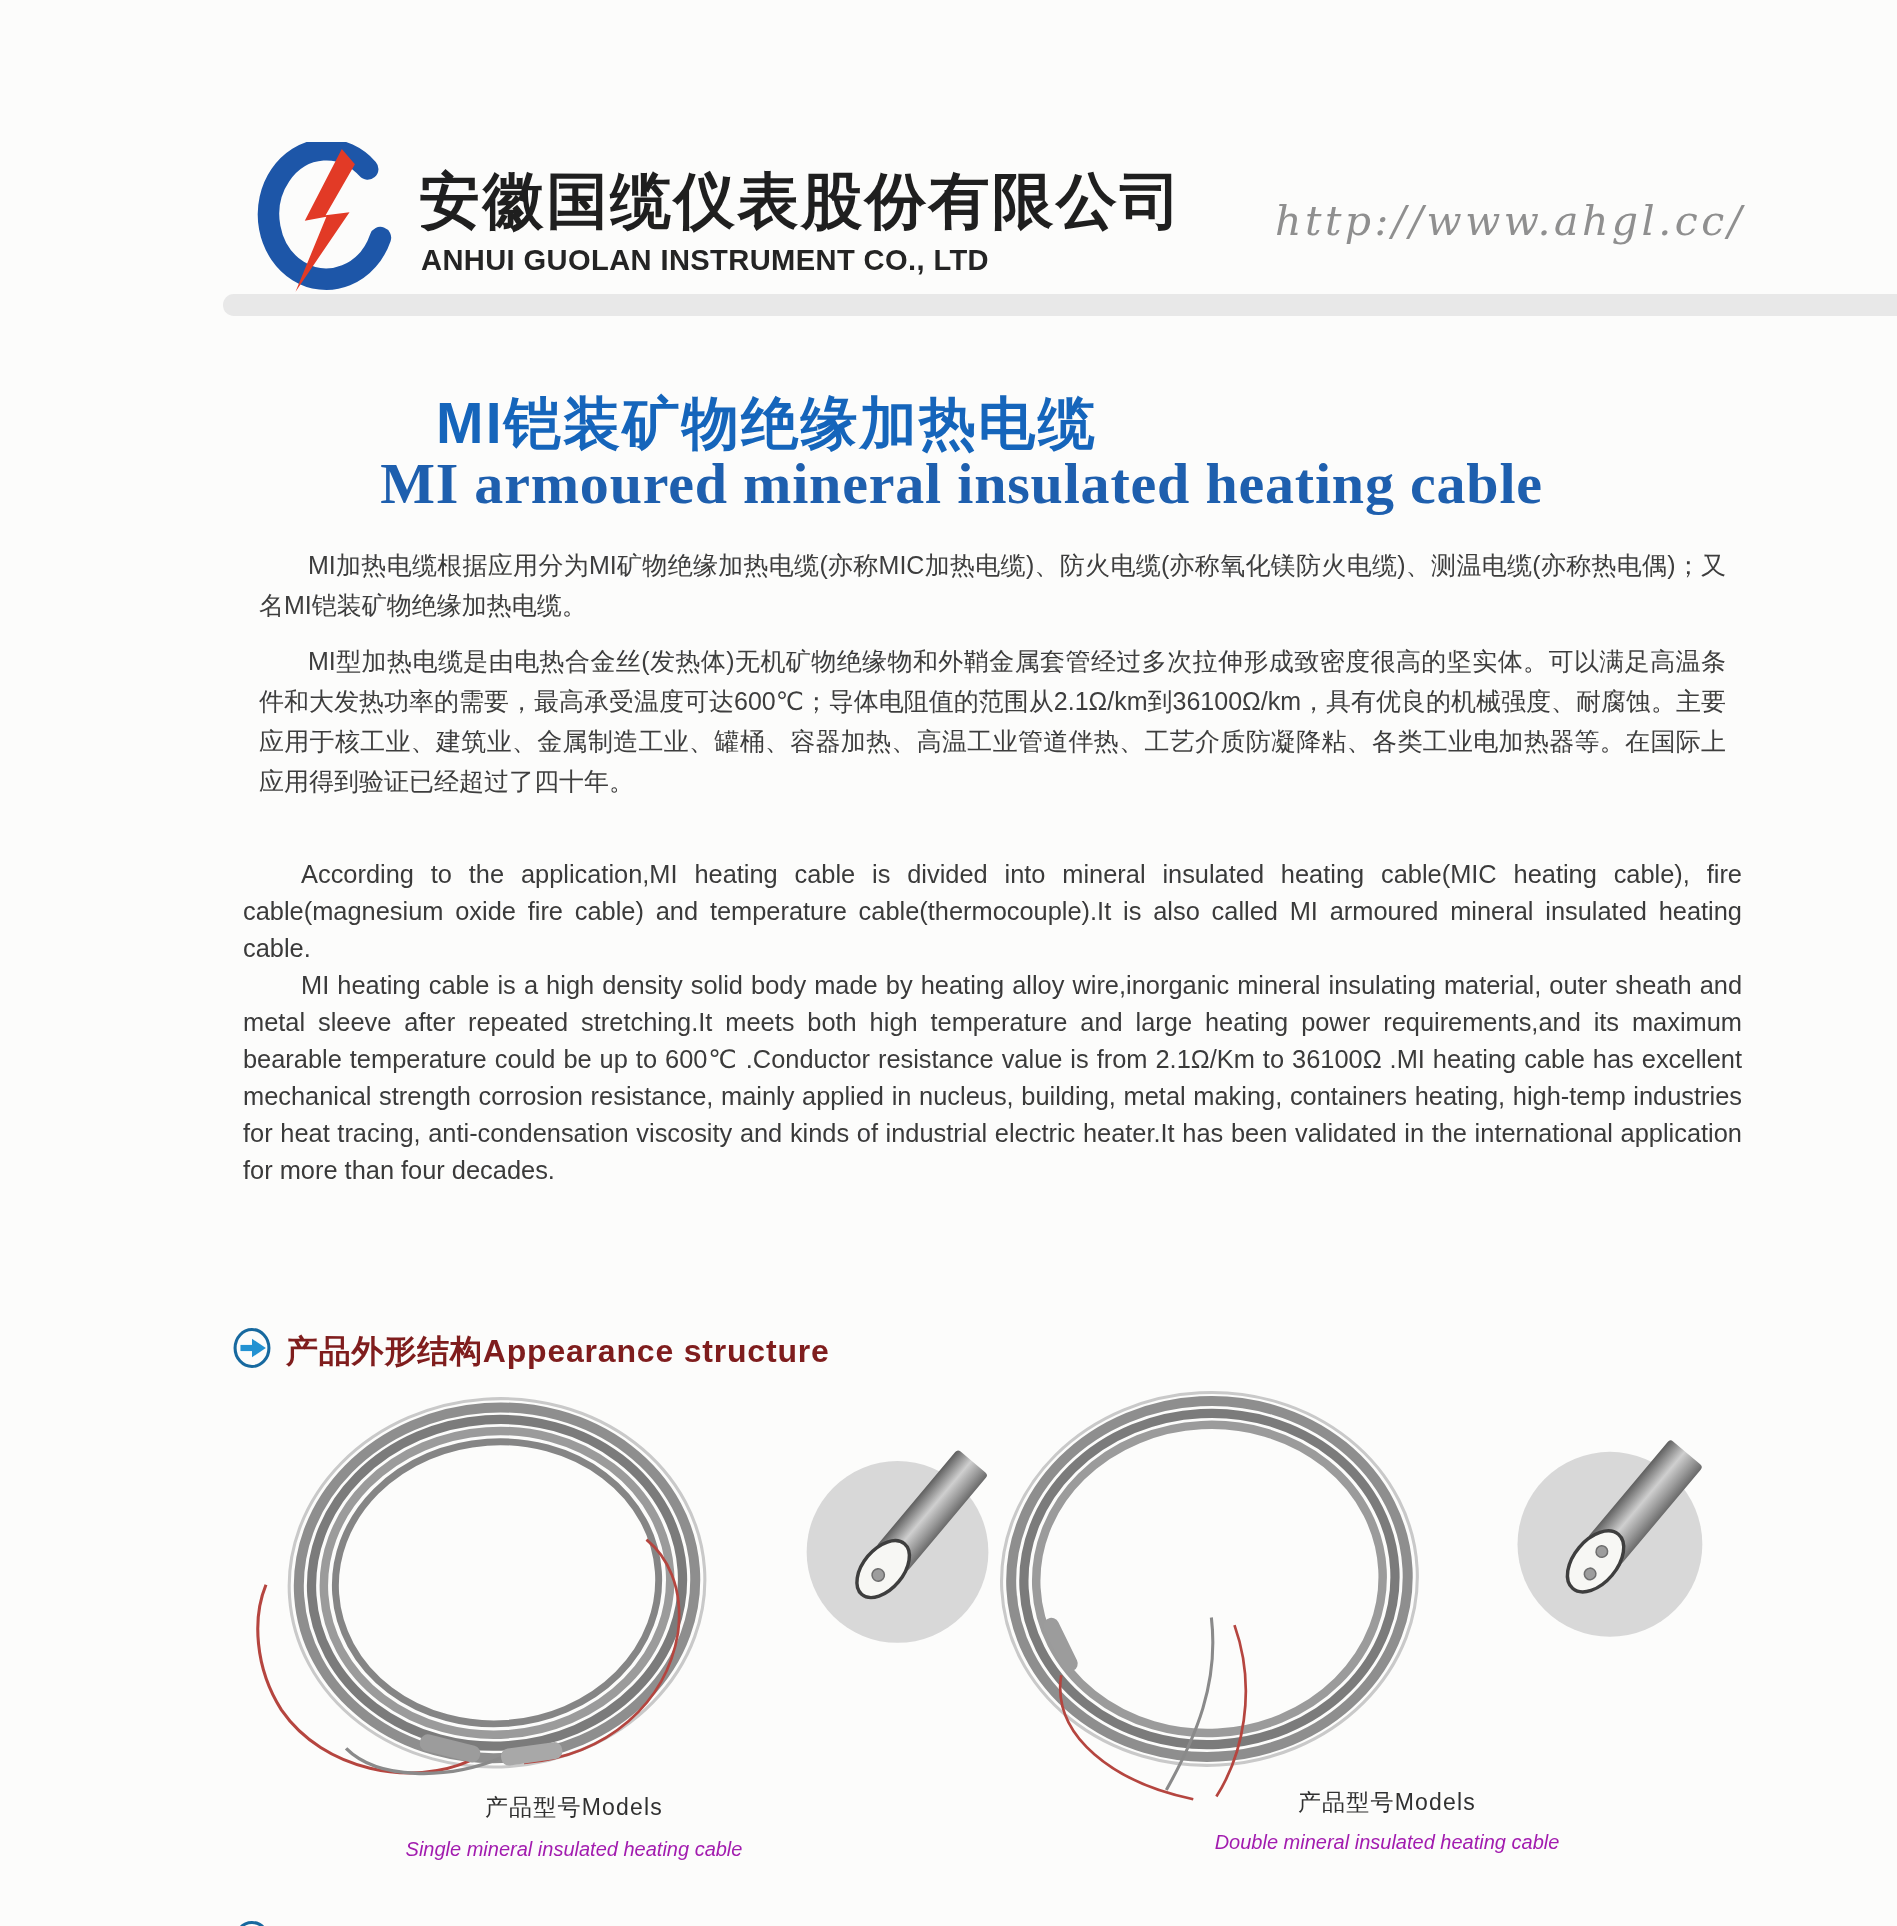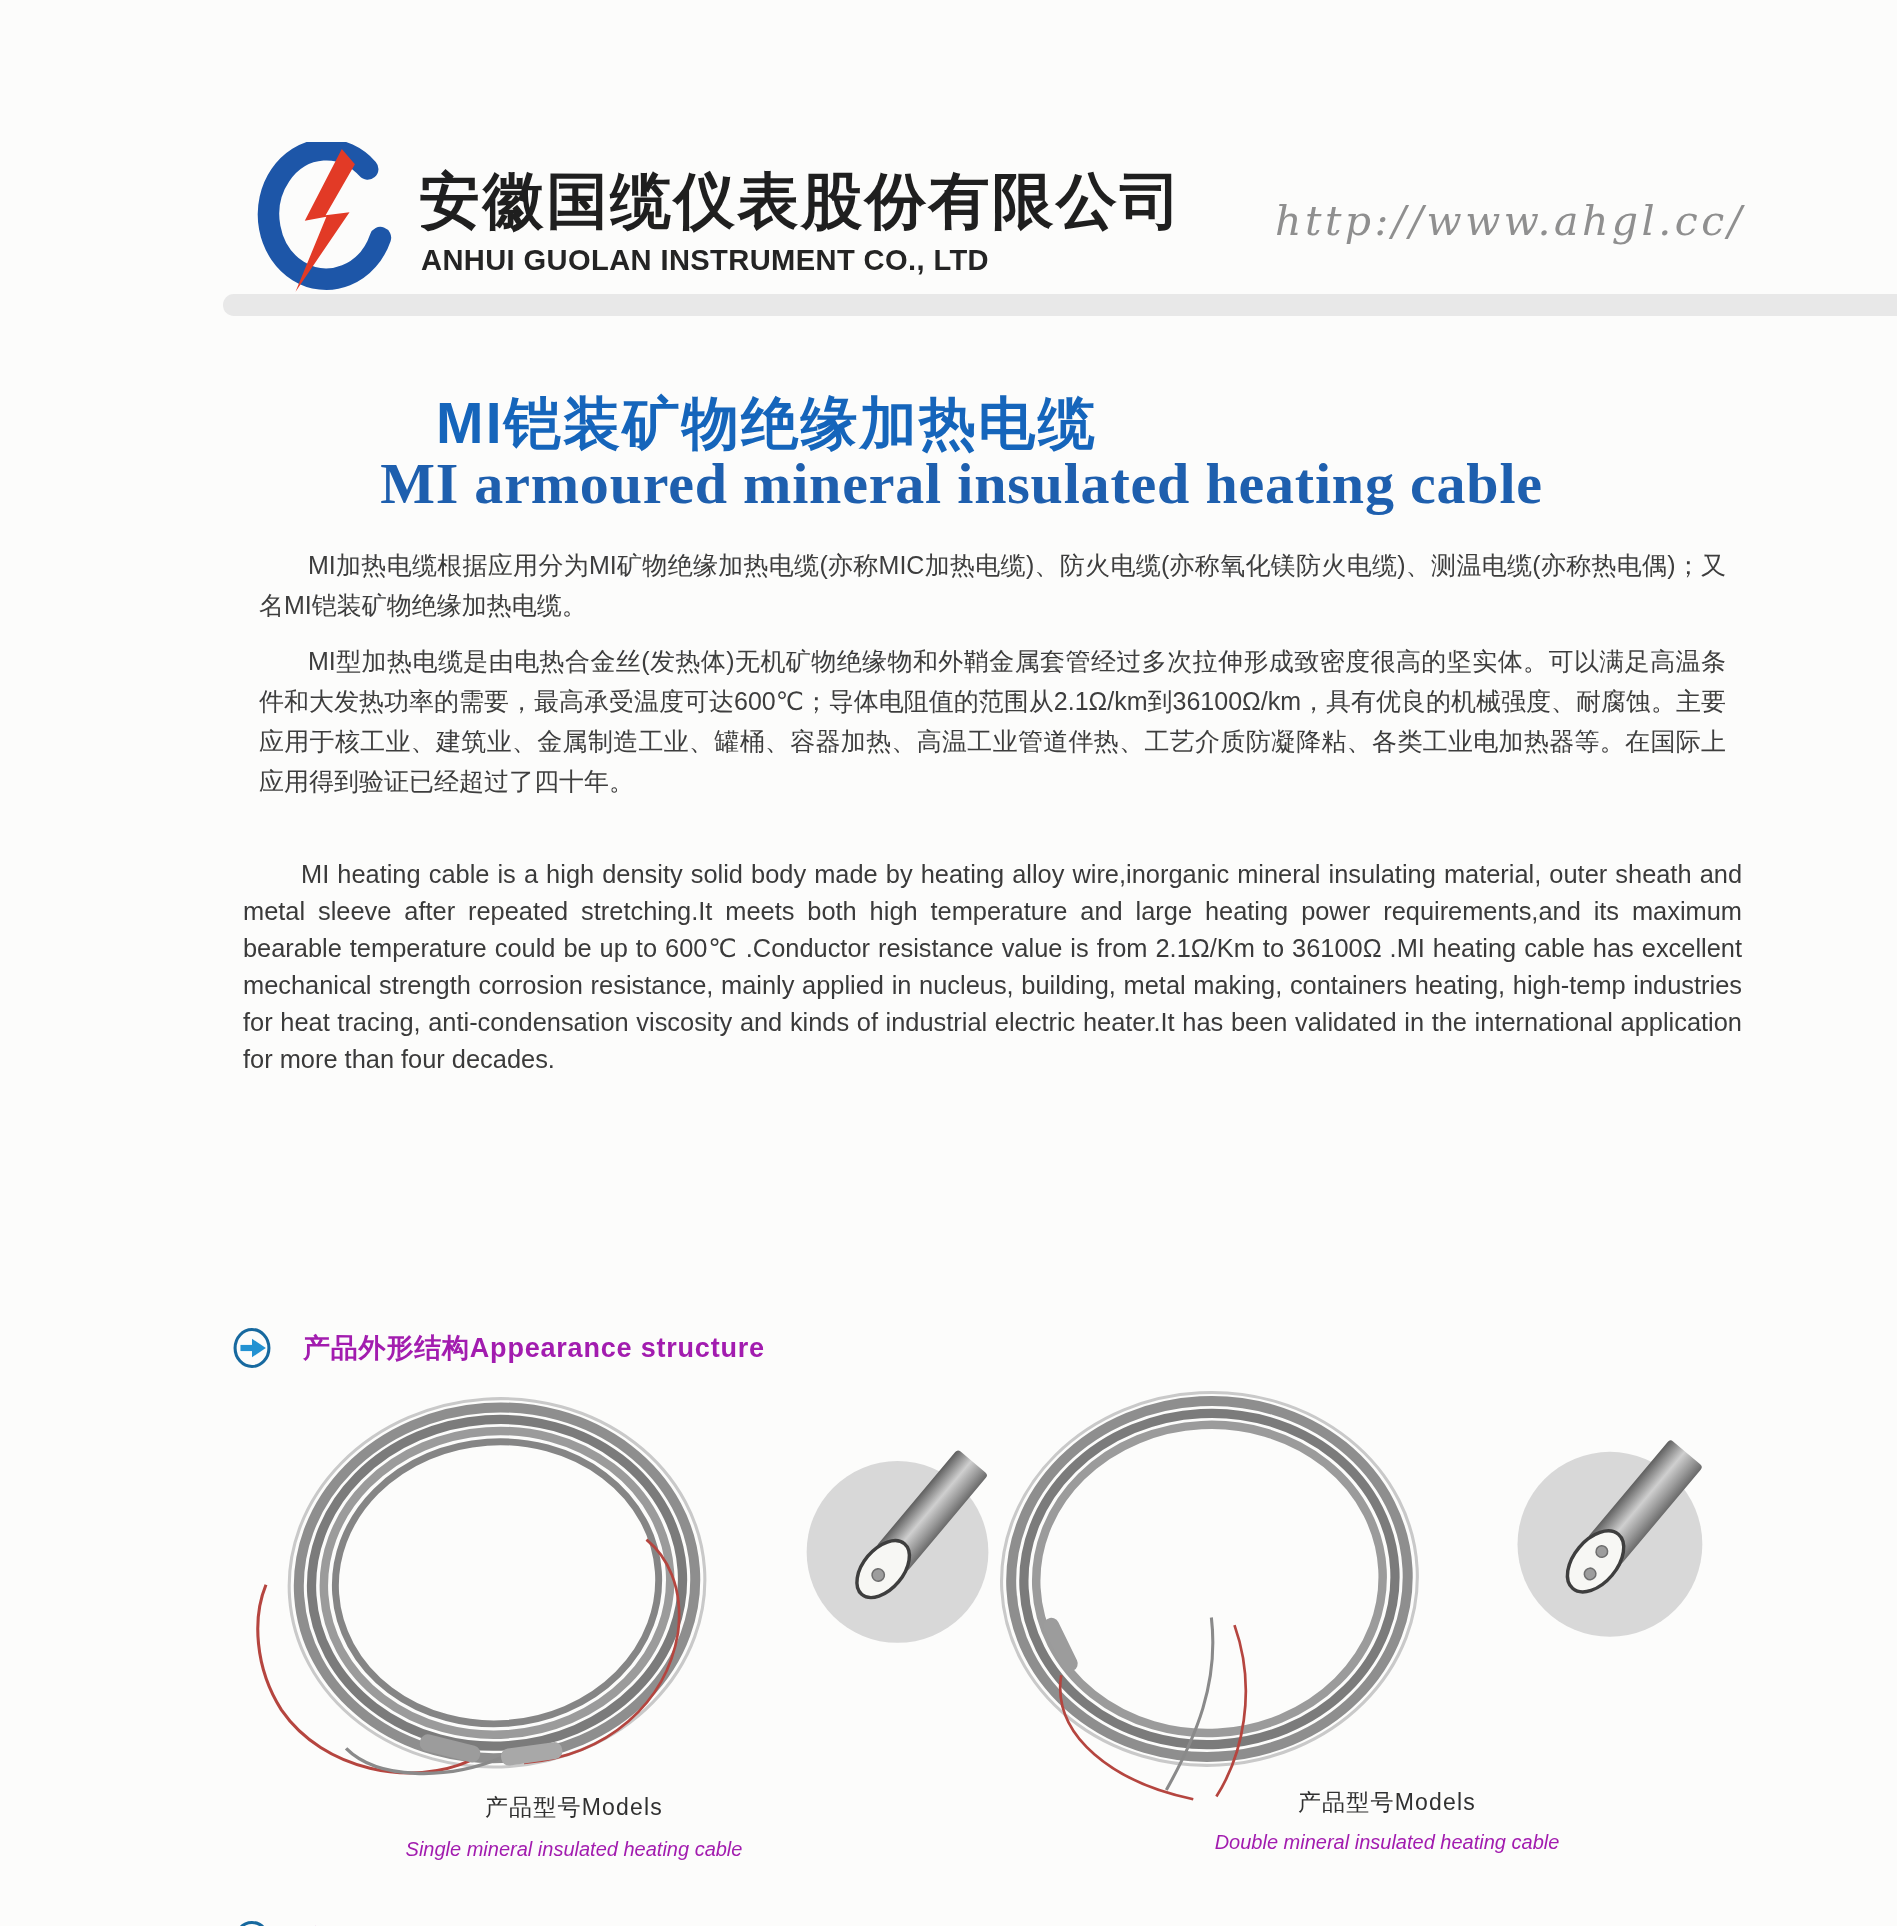--- a/index.html
+++ b/index.html
@@ -28,22 +28,22 @@
 
   
   .intro-cn{position:absolute;left:243px;top:529px;width:1499px;font-size:25px;
             line-height:40px;color:#3d3d3d;text-align:justify;}
   .intro-cn p{margin:16px;text-indent:49px;}
   .intro-en{position:absolute;left:243px;top:856px;width:1499px;font-size:25.4px;
             line-height:37px;color:#3a3a3a;text-align:justify;}
   .intro-en p{margin:0;text-indent:58px;}
 
   
-  .sec-head{position:absolute;left:286px;font-size:27px;font-weight:700;color:#a21caf;
-            letter-spacing:0.8px;white-space:nowrap;margin-left:17px;}
+  .sec-head{position:absolute;left:286px;font-size:32px;font-weight:700;color:#7f1d1d;
+            letter-spacing:0.8px;white-space:nowrap;}
   .sec-icon{position:absolute;left:232px;width:40px;height:40px;}
 
   
   .cap{position:absolute;transform:translateX(-50%);white-space:nowrap;text-align:center;}
   .cap-cn{font-size:23px;color:#303030;letter-spacing:1.2px;}
   .cap-en{font-size:20px;color:#a21caf;font-style:italic;}
 
   svg{display:block;}
   .overlay{position:absolute;left:0;top:0;pointer-events:none;}
 </style>
@@ -62,20 +62,21 @@
   <div class="header-band"></div>
 
   <div class="title-cn">MI铠装矿物绝缘加热电缆</div>
   <div class="title-en">MI armoured mineral insulated heating cable</div>
 
   <div class="intro-cn">
     <p>MI加热电缆根据应用分为MI矿物绝缘加热电缆(亦称MIC加热电缆)、防火电缆(亦称氧化镁防火电缆)、测温电缆(亦称热电偶)；又名MI铠装矿物绝缘加热电缆。</p>
     <p>MI型加热电缆是由电热合金丝(发热体)无机矿物绝缘物和外鞘金属套管经过多次拉伸形成致密度很高的坚实体。可以满足高温条件和大发热功率的需要，最高承受温度可达600℃；导体电阻值的范围从2.1Ω/km到36100Ω/km，具有优良的机械强度、耐腐蚀。主要应用于核工业、建筑业、金属制造工业、罐桶、容器加热、高温工业管道伴热、工艺介质防凝降粘、各类工业电加热器等。在国际上应用得到验证已经超过了四十年。</p>
   </div>
   <div class="intro-en">
+    <p>According to the application,MI heating cable is divided into mineral insulated heating cable(MIC heating cable), fire cable(magnesium oxide fire cable) and temperature cable(thermocouple).It is also called MI armoured mineral insulated heating cable.</p>
     <p>MI heating cable is a high density solid body made by heating alloy wire,inorganic mineral insulating material, outer sheath and metal sleeve after repeated stretching.It meets both high temperature and large heating power requirements,and its maximum bearable temperature could be up to 600℃ .Conductor resistance value is from 2.1Ω/Km to 36100Ω .MI heating cable has excellent mechanical strength corrosion resistance, mainly applied in nucleus, building, metal making, containers heating, high-temp industries for heat tracing, anti-condensation viscosity and kinds of industrial electric heater.It has been validated in the international application for more than four decades.</p>
   </div>
 
   <svg class="sec-icon" style="top:1328px;" viewBox="0 0 104 104">
     <ellipse cx="52" cy="52" rx="44" ry="48" fill="none" stroke="#17699f" stroke-width="8"></ellipse>
     <rect x="22" y="44" width="34" height="16" fill="#2392d2"></rect>
     <path d="M 52 28 L 88 52 L 52 76 Z" fill="#2392d2"></path>
   </svg>
   <div class="sec-head" style="top:1330px;">产品外形结构Appearance structure</div>
 

